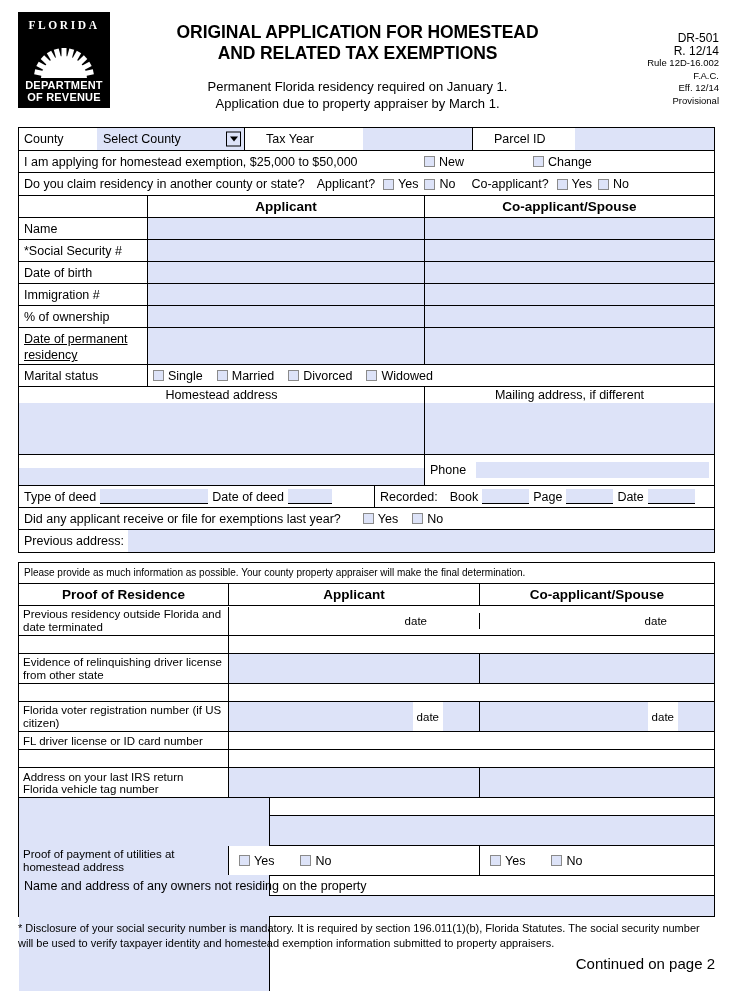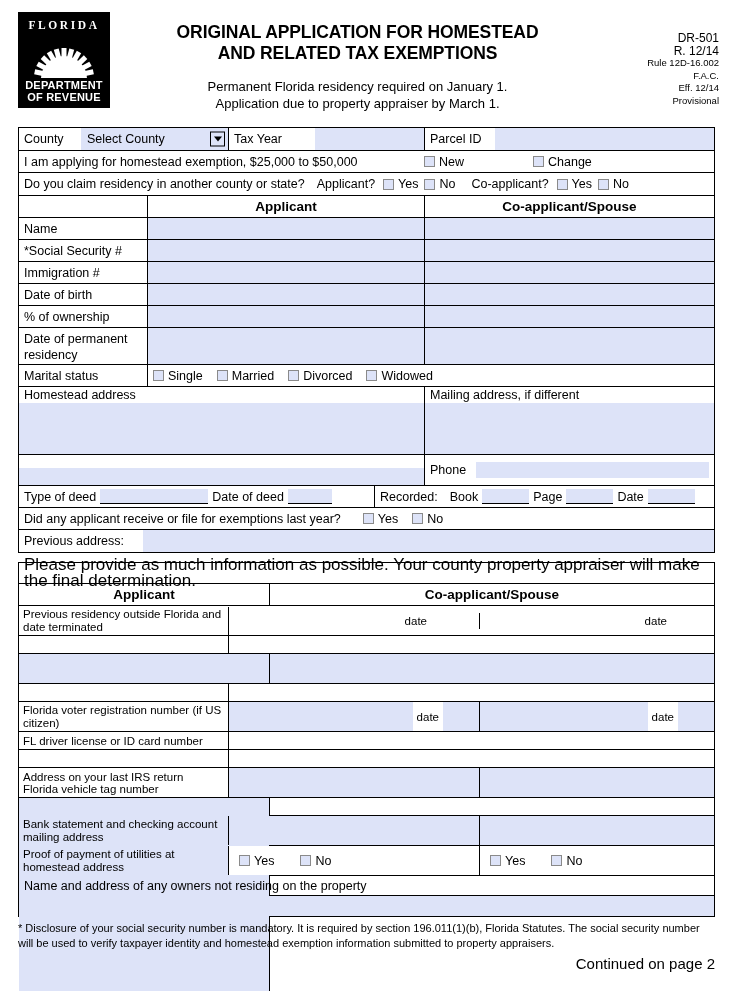--- a/index.html
+++ b/index.html
@@ -64,21 +64,21 @@
   
   .cb {
     display: inline-block; width: 11px; height: 11px;
     border: 1.3px solid #8a8a8a; background: #dde3f8;
     vertical-align: -1px; margin-right: 4px; flex: 0 0 11px;
   }
   .cbl { font-size: 12.5px; margin-right: 14px; display: inline-flex; align-items: center; white-space: nowrap; }
 
   
   #top-block { margin-top: 2px; }
-  .r1 { height: 23px; }
+  .r1 { height: 23px; gap: 16px; }
   .c-county-lbl { width: 62px; }
   .c-county-sel {
     width: 148px; background: #dde3f8; position: relative;
     padding-left: 6px; height: 100%;
   }
   .sel-arrow {
     position: absolute; right: 3px; top: 50%; transform: translateY(-50%);
     width: 15px; height: 15px; background: #dde3f8;
     border: 1.2px solid #000; display: flex; align-items: center; justify-content: center;
   }
@@ -94,29 +94,29 @@
   .r2 { height: 22px; }
   .r3 { height: 22px; }
 
   
   #app-table { margin-top: 0; border-top: none; }
   .at-lbl { width: 129px; flex: 0 0 129px; }
   .at-a { width: 277px; flex: 0 0 277px; }
   .at-b { flex: 1; }
   .hrow { height: 22px; }
   .drow { height: 22px; }
-  .drow2 { height: 37px; }
+  .drow2 { height: 37px; text-decoration: underline; }
   .mrow { height: 21px; text-align: center; }
 
   
   #addr-block { border-top: none; }
   .ab-l { width: 406px; flex: 0 0 406px; }
   .ab-r { flex: 1; }
   .addr-cell { flex-direction: column; align-items: stretch; padding: 0; }
-  .addr-lbl { font-size: 12.5px; padding: 1px 5px 0 5px; line-height: 15px; }
+  .addr-lbl { font-size: 12.5px; padding: 1px 5px 0 5px; line-height: 15px; text-align: center; }
   .addr-fill { flex: 1; background: #dde3f8; margin: 0 0 0 0; }
   .addr-row { height: 68px; }
 
   .legal-row { height: 31px; }
   .legal-l { display: flex; align-items: stretch; padding: 0; }
   .legal-l .lab { display: flex; align-items: flex-start; padding: 1px 0 0 5px; font-size: 12.5px; line-height: 15px; white-space: nowrap; }
   .legal-l .fil { flex: 1; background: #dde3f8; align-self: stretch; margin-top: 13px; }
   .phone-c { padding: 0 5px; align-items: center; }
   .phone-c .lab { font-size: 12.5px; margin-right: 10px; }
   .phone-c .fil { flex: 1; height: 16px; background: #dde3f8; }
@@ -124,27 +124,27 @@
   .deed-row { height: 22px; }
   .deed-l { width: 356px; flex: 0 0 356px; align-items: center; font-size: 12.5px; }
   .deed-r { flex: 1; align-items: center; font-size: 12.5px; }
   .uline { display: inline-block; background: #dde3f8; border-bottom: 1.3px solid #000; height: 15px; margin: 0 4px; vertical-align: -3px; }
   .u-long { width: 108px; }
   .u-short { width: 44px; }
   .u-s2 { width: 47px; }
 
   .exq-row { height: 22px; }
   .prev-row { height: 22px; }
-  .prev-lbl { font-size: 12.5px; white-space: nowrap; padding-right: 19px; }
+  .prev-lbl { font-size: 12.5px; white-space: nowrap; padding-right: 4px; }
   .prev-fld { flex: 1; background: #dde3f8; height: 100%; }
 
   
   #proof-block { margin-top: 9px; }
   .note-row { height: 21px; }
-  .note-row .cell { font-size: 17px; }
+  .note-row .cell { font-size: 10px; }
   .pt-lbl { width: 210px; flex: 0 0 210px; font-size: 11.5px; line-height: 13px; padding: 1px 4px; align-items: center; }
   .pt-a { width: 251px; flex: 0 0 251px; padding: 0; }
   .pt-b { flex: 1; padding: 0; }
   .pt-head { height: 22px; }
   .pr1 { height: 30px; align-items: center; }
   .pr2 { height: 18px; flex-direction: column; }
   .pr3 { height: 30px; }
   .datecell { display: flex; align-items: center; height: 100%; width: 100%; }
   .datecell .g { background: #dde3f8; height: 100%; }
   .datecell .dlabel { font-size: 11.5px; padding: 0 4px; white-space: nowrap; }
@@ -276,27 +276,27 @@
       <div class="cell at-b fld"></div>
     </div>
 
     <div class="row drow">
       <div class="cell at-lbl bd-r">*Social Security #</div>
       <div class="cell at-a bd-r fld"></div>
       <div class="cell at-b fld"></div>
     </div>
 
     <div class="row drow">
-      <div class="cell at-lbl bd-r">Immigration #</div>
+      <div class="cell at-lbl bd-r">Date of birth</div>
       <div class="cell at-a bd-r fld"></div>
       <div class="cell at-b fld"></div>
     </div>
 
     <div class="row drow">
-      <div class="cell at-lbl bd-r">Date of birth</div>
+      <div class="cell at-lbl bd-r">Immigration #</div>
       <div class="cell at-a bd-r fld"></div>
       <div class="cell at-b fld"></div>
     </div>
 
     <div class="row drow">
       <div class="cell at-lbl bd-r">% of ownership</div>
       <div class="cell at-a bd-r fld"></div>
       <div class="cell at-b fld"></div>
     </div>
 
@@ -392,20 +392,21 @@
     </div>
   </div>
 
   <div class="blk" id="proof-block">
 
     <div class="row note-row">
       <div class="cell" style="flex:1">Please provide as much information as possible. Your county property appraiser will make the final determination.</div>
     </div>
 
     <div class="row pt-head">
+      <div class="cell pt-lbl bd-r bold-c" style="font-size:13.5px">Proof of Residence</div>
       <div class="cell pt-a bd-r bold-c">Applicant</div>
       <div class="cell pt-b bold-c">Co-applicant/Spouse</div>
     </div>
 
     <div class="row pr1">
       <div class="cell pt-lbl bd-r">Previous residency outside Florida and date terminated</div>
       <div class="cell pt-a bd-r">
         <div class="datecell">
           <span class="g" style="flex:1"></span>
           <span class="dlabel">date</span>
@@ -433,20 +434,21 @@
       <div class="cell pt-b">
         <div class="datecell">
           <span class="g" style="flex:1"></span>
           <span class="dlabel">date</span>
           <span class="g" style="width:43px"></span>
         </div>
       </div>
     </div>
 
     <div class="row pr3">
+      <div class="cell pt-lbl bd-r">Evidence of relinquishing driver license from other state</div>
       <div class="cell pt-a bd-r">
         <span class="full-fill"></span>
       </div>
       <div class="cell pt-b">
         <span class="full-fill"></span>
       </div>
     </div>
 
     <div class="row pr2">
       <div class="cell pt-lbl bd-r">Florida vehicle tag number</div>
@@ -517,21 +519,20 @@
     <div class="row pr2">
       <div class="cell pt-a bd-r">
         <span class="full-fill"></span>
       </div>
       <div class="cell pt-b">
         <span class="full-fill"></span>
       </div>
     </div>
 
     <div class="row pr3">
-      <div class="cell pt-lbl bd-r">Bank statement and checking account mailing address</div>
       <div class="cell pt-a bd-r">
         <span class="full-fill"></span>
       </div>
       <div class="cell pt-b">
         <span class="full-fill"></span>
       </div>
     </div>
 
     <div class="row pr3">
       <div class="cell pt-lbl bd-r">Proof of payment of utilities at homestead address</div>

